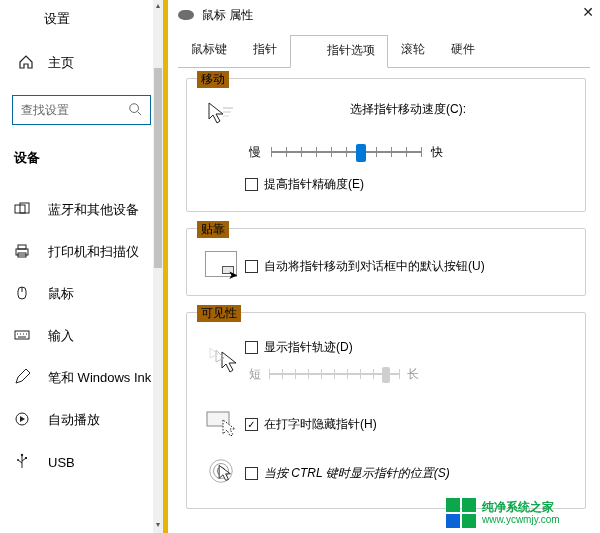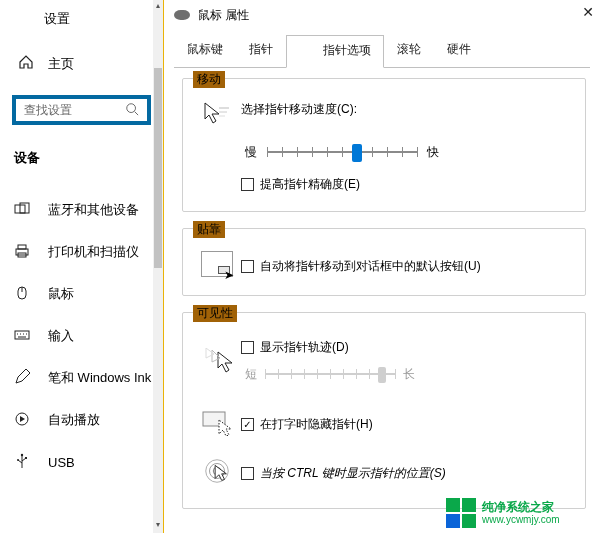--- a/index.html
+++ b/index.html
@@ -2,52 +2,52 @@
 <html><head>
 <meta charset="utf-8">
 <style>
   * { box-sizing: border-box; margin: 0; padding: 0; font-family: "Microsoft YaHei", "Segoe UI", Arial, sans-serif; }
   body { width: 600px; height: 533px; background: #fff; overflow: hidden; position: relative; }
   .root { display: flex; width: 100%; height: 100%; }
 
   
   .settings-panel { width: 163px; height: 100%; background: #fff; position: relative; }
   .settings-title { font-size: 13px; padding: 10px 0 0 44px; }
-  .home-row { display: flex; align-items: center; padding: 26px 0 0 18px; font-size: 13px; }
+  .home-row { display: flex; align-items: flex-start; padding: 26px 0 0 18px; font-size: 13px; }
   .home-row .icon { width: 16px; margin-right: 14px; }
-  .search-box { margin: 22px 12px 0 12px; height: 30px; border: 4px solid #0369a1; display:flex; align-items:center; padding: 0 8px; font-size: 12px; color:#666; justify-content: space-between; }
+  .search-box { margin: 22px 12px 0 12px; height: 30px; border: 1px solid #0369a1; display:flex; align-items:center; padding: 0 8px; font-size: 12px; color:#666; justify-content: space-between; }
   .search-box .lens { width:14px; }
   .dev-header { font-size: 13px; font-weight: 600; padding: 24px 0 0 14px; }
   .nav { list-style:none; margin-top: 22px; }
   .nav li { display:flex; align-items:center; height: 42px; padding-left: 14px; font-size: 13px; cursor: pointer; }
   .nav li .icon { width: 16px; margin-right: 18px; }
 
   
   .v-scroll { position:absolute; right:0; top:0; width:10px; height:100%; background:#f0f0f0; }
   .v-scroll .thumb { position:absolute; left:1px; top:68px; width:8px; height:200px; background:#c2c2c2; }
   .v-scroll .arrow { position:absolute; left:0; width:10px; height:12px; font-size:8px; color:#555; text-align:center; }
   .v-scroll .arrow.up { top:1px; }
   .v-scroll .arrow.dn { bottom:1px; }
 
   
-  .dialog { flex:1; height:100%; background:#fff; position:relative; border-left: 1px solid #eab308; }
+  .dialog { flex:1; height:100%; background:#fff; position:relative; border-left: 5px solid #eab308; }
   .dlg-title { display:flex; align-items:center; height:30px; padding-left: 10px; font-size: 12px; }
   .dlg-title .mouse-ovl { width:16px; height:10px; background:#6e6e6e; border-radius: 50% / 60%; margin-right: 8px; }
   .dlg-close { position:absolute; right:6px; top:4px; font-size: 14px; color:#222; cursor:pointer; font-family: Arial; }
   .tabs { display:flex; margin: 4px 0 0 10px; }
   .tab { font-size:12px; padding: 6px 12px 8px 12px; color:#222; cursor:pointer; border:1px solid transparent; }
   .tab.active { border:1px solid #c0c0c0; border-bottom-color:#fff; background:#fff; position:relative; top:1px;padding-left:36px; }
   .tabstrip-line { border-top:1px solid #c0c0c0; margin: 0 0 0 10px; width: calc(100% - 20px); }
 
   .content { padding: 10px 14px 0 18px; }
 
   .group { border:1px solid #d0d0d0; border-radius:2px; margin-bottom: 16px; position:relative; padding: 22px 14px 18px 14px; }
   .group-label { position:absolute; top:-8px; left:10px; background:#a16207; font-size:12px; padding: 0 4px; }
 
-  .row { display:flex; align-items:flex-start; }
+  .row { display:flex; align-items:flex-start;text-align:center; }
   .thumb-icon { width: 40px; display:flex; justify-content:center; margin-right: 4px; }
   .col { flex:1; font-size:12px; }
 
   .speed-label { font-size:12px; }
   .slider-row { display:flex; align-items:center; margin: 24px 0 14px 0; }
   .slider-row .end { font-size:12px; margin: 0 4px; }
   .slider-track { position:relative; width: 150px; height: 20px; margin: 0 6px; }
   .slider-track .rail { position:absolute; top:9px; left:0; right:0; height:2px; background:#8a8a8a; }
   .slider-track .tick { position:absolute; top:5px; width:1px; height:10px; background:#8a8a8a; }
   .slider-track .handle { position:absolute; top:2px; width:10px; height:18px; background:#0078d7; border-radius:2px; }

